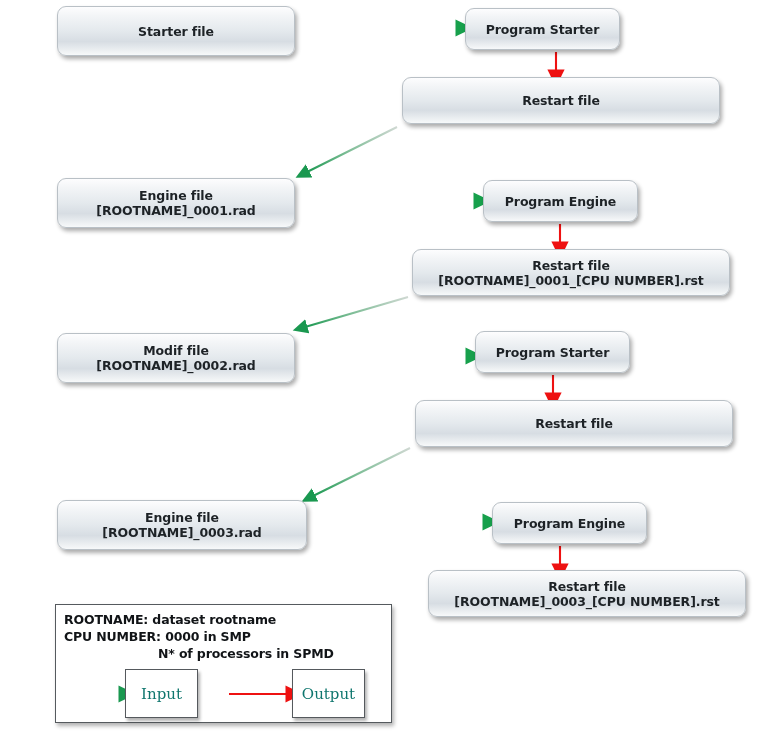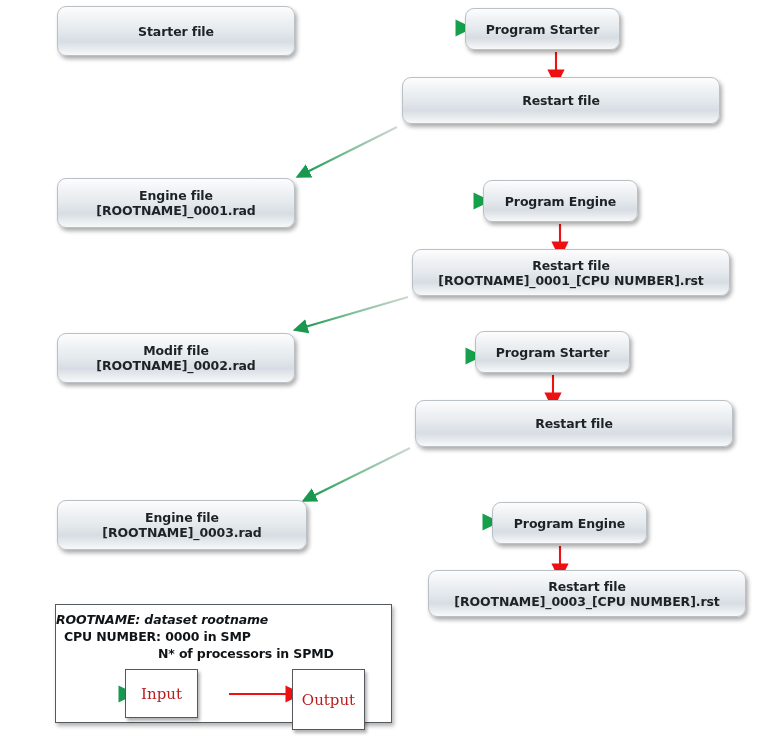--- a/index.html
+++ b/index.html
@@ -54,21 +54,21 @@
   }
   .io-box{
     position:absolute;
     box-sizing:border-box;
     border:1px solid #55595d;
     background:#ffffff;
     box-shadow:2px 3px 3px rgba(0,0,0,0.30);
     display:flex;align-items:center;justify-content:center;
     font-family:"DejaVu Serif","Liberation Serif",serif;
     font-size:15px;
-    color:#b91c1c;
+    color:#0f766e;
   }
 </style>
 </head>
 <body>
 
 <div id="stage">
 
   <svg id="arrows" viewBox="0 0 757 737" width="757" height="737" xmlns="http://www.w3.org/2000/svg">
     <defs>
       <marker id="mgreen" markerWidth="9" markerHeight="9" refX="1.2" refY="4.5" orient="auto" markerUnits="strokeWidth">
@@ -167,21 +167,21 @@
       </div>
       <div class="node" style="left: 428px; top: 570px; width: 318px; height: 47px;">
         <div class="inner">
           <span class="l1">Restart file</span>
           <span class="l2">[ROOTNAME]_0003_[CPU NUMBER].rst</span>
         </div>
       </div>
     </div>
 
   <div id="legend" style="left: 55px; top: 604px; width: 337px; height: 119px;">
-    <div class="legend-line" style="left:0;top:7px;font-style:italic;">ROOTNAME: dataset rootname</div>
+    <div class="legend-line" style="left:8px;top:7px;">ROOTNAME: dataset rootname</div>
     <div class="legend-line" style="left:8px;top:24px;">CPU NUMBER: 0000 in SMP</div>
     <div class="legend-line" style="left:102px;top:41px;">N* of processors in SPMD</div>
 
     <svg style="position:absolute;left:0;top:0;" width="337" height="119" viewBox="0 0 337 119" xmlns="http://www.w3.org/2000/svg">
       <defs>
         <marker id="lgreen" markerWidth="9" markerHeight="9" refX="1.2" refY="4.5" orient="auto" markerUnits="strokeWidth">
           <path d="M0,0.4 L0,8.6 L8.4,4.5 z" fill="#1a9850"></path>
         </marker>
         <marker id="lred" markerWidth="9" markerHeight="9" refX="1.2" refY="4.5" orient="auto" markerUnits="strokeWidth">
           <path d="M0,0.4 L0,8.6 L8.4,4.5 z" fill="#ee1111"></path>
@@ -193,18 +193,18 @@
       </defs>
       <g id="legend-arrow-group">
           <line x1="9" y1="89" x2="65" y2="89" stroke="url(#lgfade)" stroke-width="2.1" marker-end="url(#lgreen)"></line>
           <line x1="173" y1="89" x2="232" y2="89" stroke="#ee1111" stroke-width="2.1" marker-end="url(#lred)"></line>
         </g>
     </svg>
 
     <div class="io-box" id="io-in" style="left: 69px; top: 64px; width: 73px; height: 49px;">
       <span>Input</span>
     </div>
-    <div class="io-box" id="io-out" style="left: 236px; top: 64px; width: 73px; height: 61px;">
+    <div class="io-box" id="io-out" style="left: 236px; top: 64px; width: 73px; height: 49px;">
       <span>Output</span>
     </div>
   </div>
 
 </div>
 
 </body></html>

